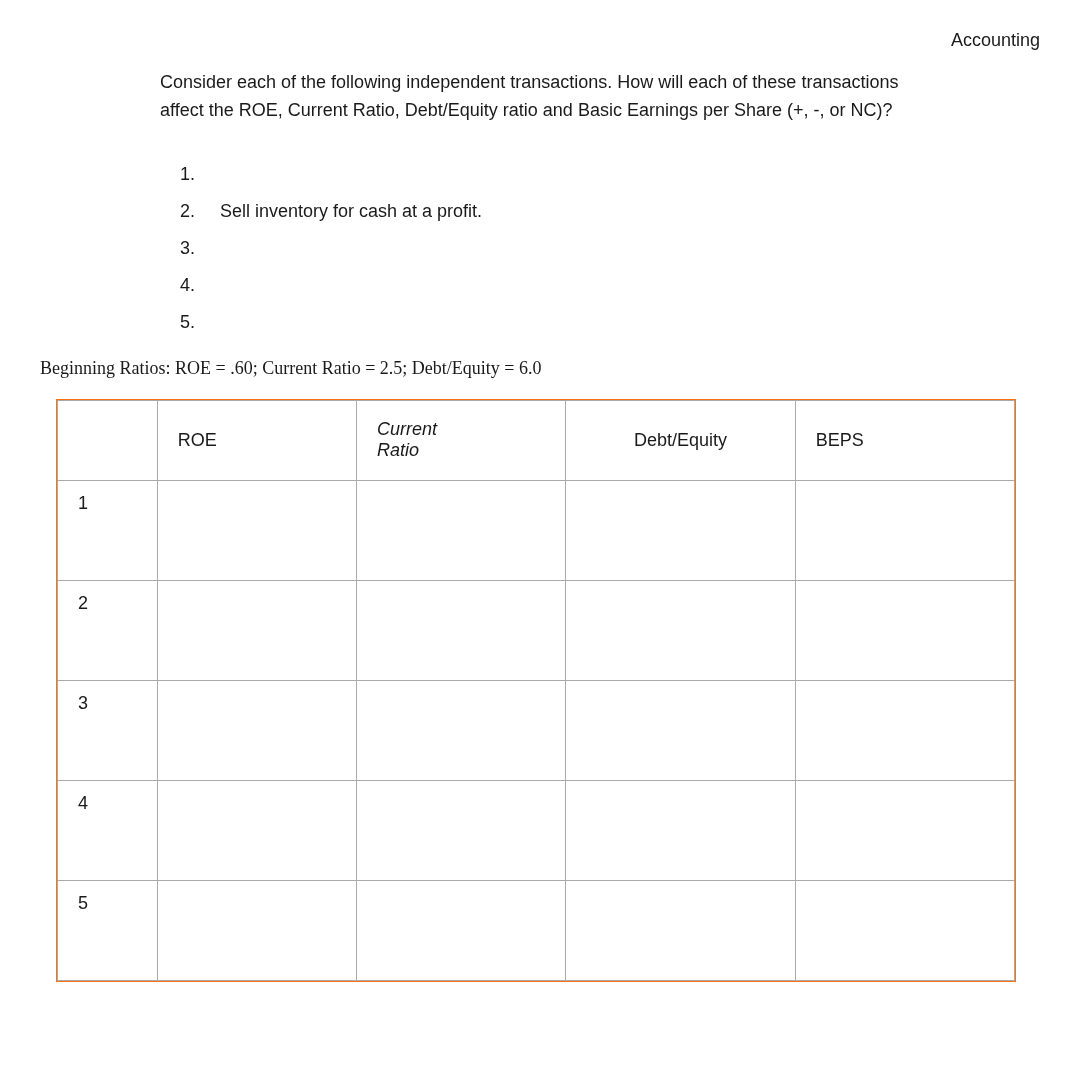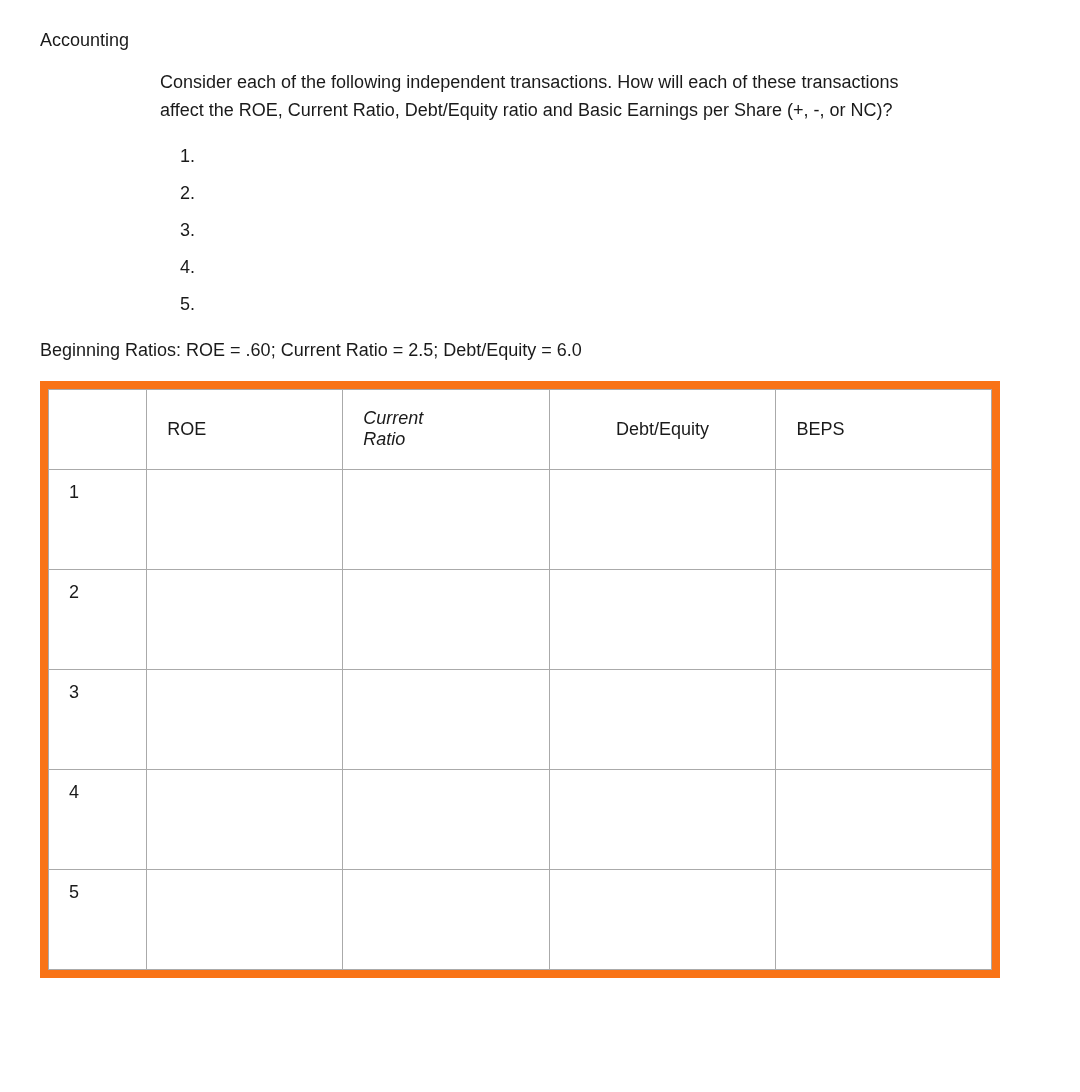--- a/index.html
+++ b/index.html
@@ -15,31 +15,32 @@
       color: #1a1a1a;
       width: 1080px;
       min-height: 1092px;
       padding: 30px 40px;
     }
 
     .page-title {
       font-size: 18px;
       font-weight: normal;
       margin-bottom: 18px;
+      text-align: right;
     }
 
     .question-block {
       margin-left: 120px;
       margin-bottom: 22px;
     }
 
     .question-text {
       font-size: 18px;
       line-height: 1.55;
-      margin-bottom: 18px;
+      margin-bottom: 36px;
       max-width: 780px;
     }
 
     .numbered-list {
       list-style: none;
       margin-left: 20px;
     }
 
     .numbered-list li {
       display: flex;
@@ -51,26 +52,27 @@
     .list-number {
       min-width: 40px;
       font-size: 18px;
     }
 
     .beginning-ratios {
       font-size: 18px;
       margin-bottom: 20px;
       margin-left: 0px;
       font-weight: normal;
+      font-family: Liberation Serif, serif;
     }
 
     .table-container {
-      border: 8px solid #f97316;
+      border: 1px solid #f97316;
       width: 960px;
-      margin-left: 0px;
+      margin-left: 16px;
     }
 
     table {
       width: 100%;
       border-collapse: collapse;
     }
 
     table th, table td {
       border: 1px solid #aaa;
       padding: 0;
@@ -129,20 +131,21 @@
 
 <div class="question-block">
   <p class="question-text">Consider each of the following independent transactions. How will each of these transactions affect the ROE, Current Ratio, Debt/Equity ratio and Basic Earnings per Share (+, -, or NC)?</p>
 
   <ol class="numbered-list">
     <li>
       <span class="list-number">1.</span>
     </li>
     <li>
       <span class="list-number">2.</span>
+      <span>Sell inventory for cash at a profit.</span>
     </li>
     <li>
       <span class="list-number">3.</span>
     </li>
     <li>
       <span class="list-number">4.</span>
     </li>
     <li>
       <span class="list-number">5.</span>
     </li>

